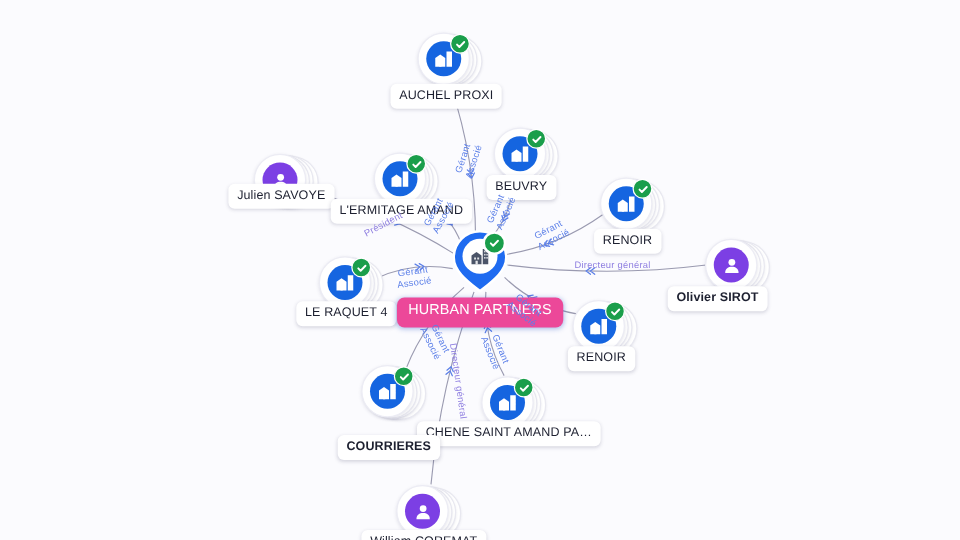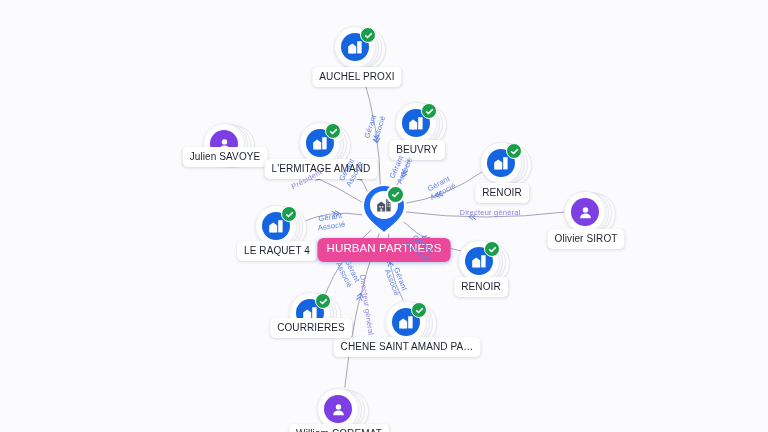--- a/index.html
+++ b/index.html
@@ -482,25 +482,25 @@
               <path d="M1.8 5.2 L3.9 7.3 L8.2 2.9" fill="none" stroke="#ffffff" stroke-width="1.7" stroke-linecap="round" stroke-linejoin="round"></path>
             </svg>
           </div>
         </div>
       </div>
     </div>
   <div id="label-layer">
       <div class="node-label" style="left: 357px; top: 67px;">AUCHEL PROXI</div>
       <div class="node-label" style="left: 417px; top: 140px;">BEUVRY</div>
       <div class="node-label" style="left: 502px; top: 183px;">RENOIR</div>
-      <div class="node-label" style="left: 586px; top: 229px;">Olivier SIROT</div>
+      <div class="node-label" style="left: 574px; top: 229px; font-weight: bold;">Olivier SIROT</div>
       <div class="node-label" style="left: 481px; top: 277px;">RENOIR</div>
       <div class="node-label" style="left: 407px; top: 337px;">CHENE SAINT AMAND PA…</div>
       <div class="node-label" style="left: 339px; top: 424px;">William COREMAT</div>
-      <div class="node-label" style="left: 311px; top: 318px;">COURRIERES</div>
+      <div class="node-label" style="left: 311px; top: 348px; font-weight: bold;">COURRIERES</div>
       <div class="node-label" style="left: 277px; top: 241px;">LE RAQUET 4</div>
       <div class="node-label" style="left: 225px; top: 147px; text-align: center;">Julien SAVOYE</div>
       <div class="node-label" style="left: 321px; top: 159px;">L'ERMITAGE AMAND</div>
       <div class="node-label center" style="left: 384px; top: 238px;">HURBAN PARTNERS</div>
     </div>
   <div id="edge-label-layer">
       <div class="edge-label gerant two-line" style="left: 375px; top: 128px; transform: translate(-50%, -50%) rotate(-72deg);"><span class="l1">Gérant</span><span class="l2">Associé</span></div>
       <div class="edge-label gerant two-line" style="left: 401px; top: 169px; transform: translate(-50%, -50%) rotate(-66deg);"><span class="l1">Gérant</span><span class="l2">Associé</span></div>
       <div class="edge-label gerant two-line" style="left: 441px; top: 188px; transform: translate(-50%, -50%) rotate(-28deg);"><span class="l1">Gérant</span><span class="l2">Associé</span></div>
       <div class="edge-label directeur" style="left: 490px; top: 213px; transform: translate(-50%, -50%) rotate(0deg);">Directeur général</div>

